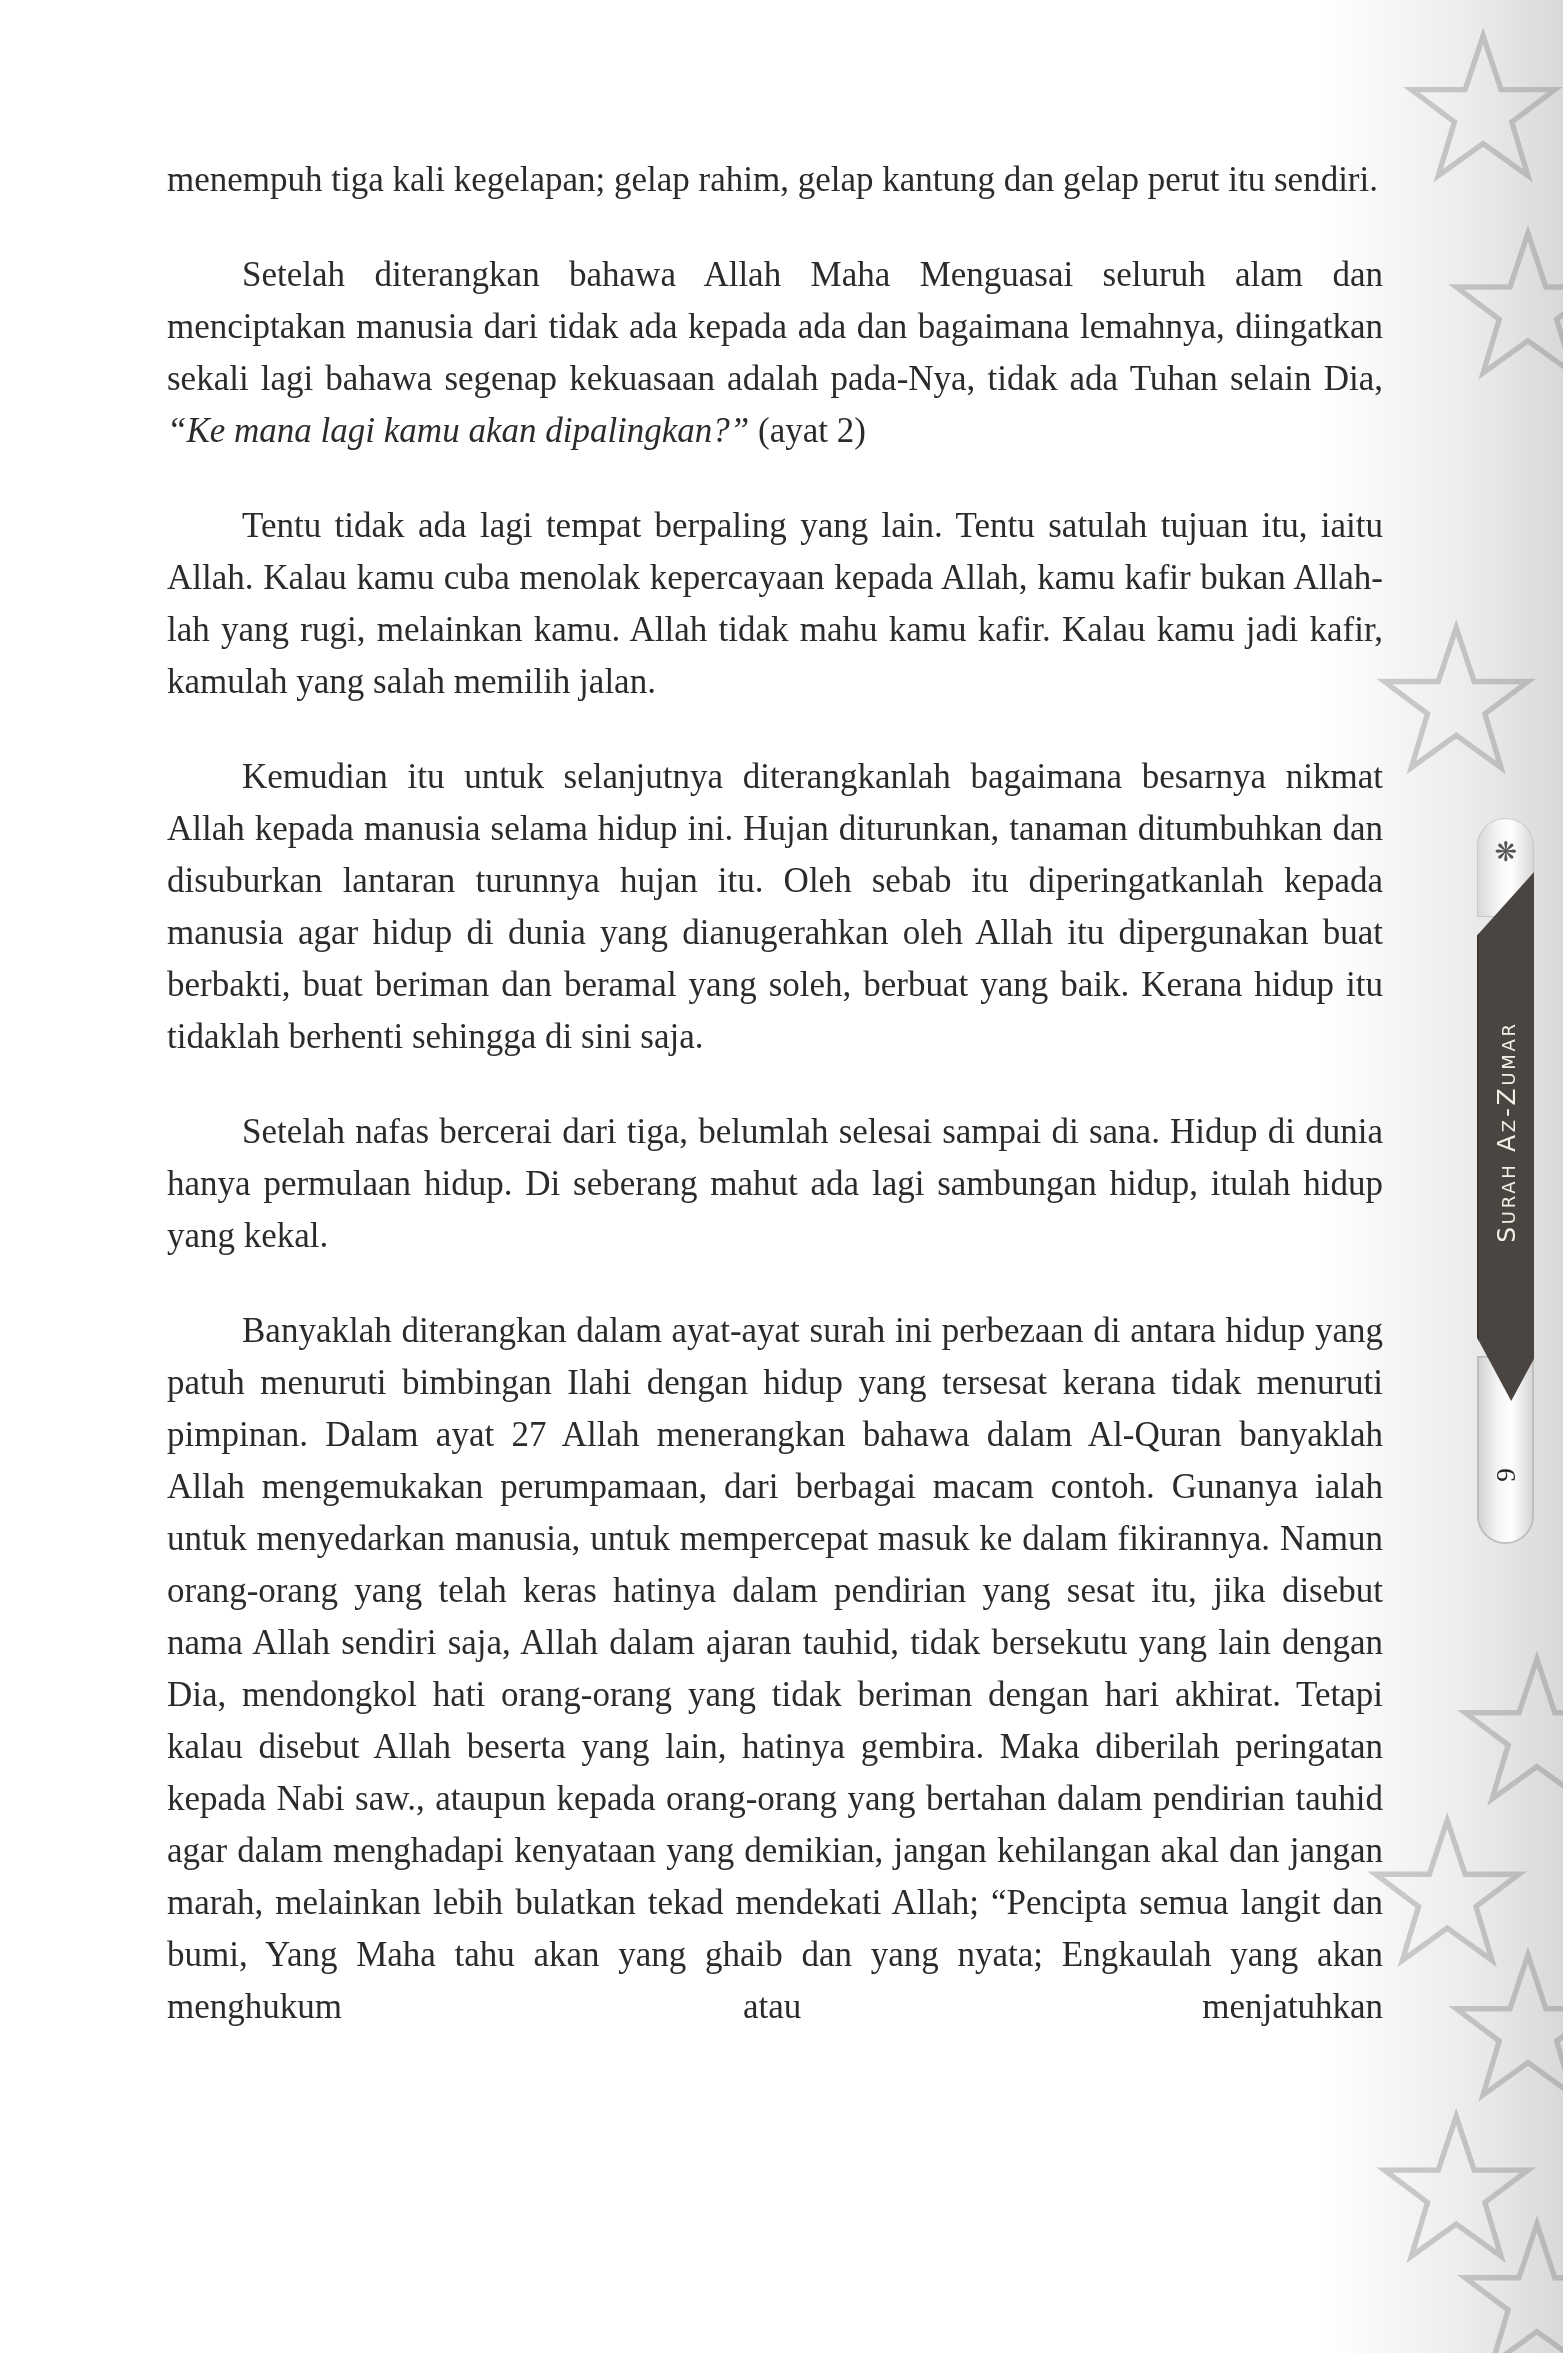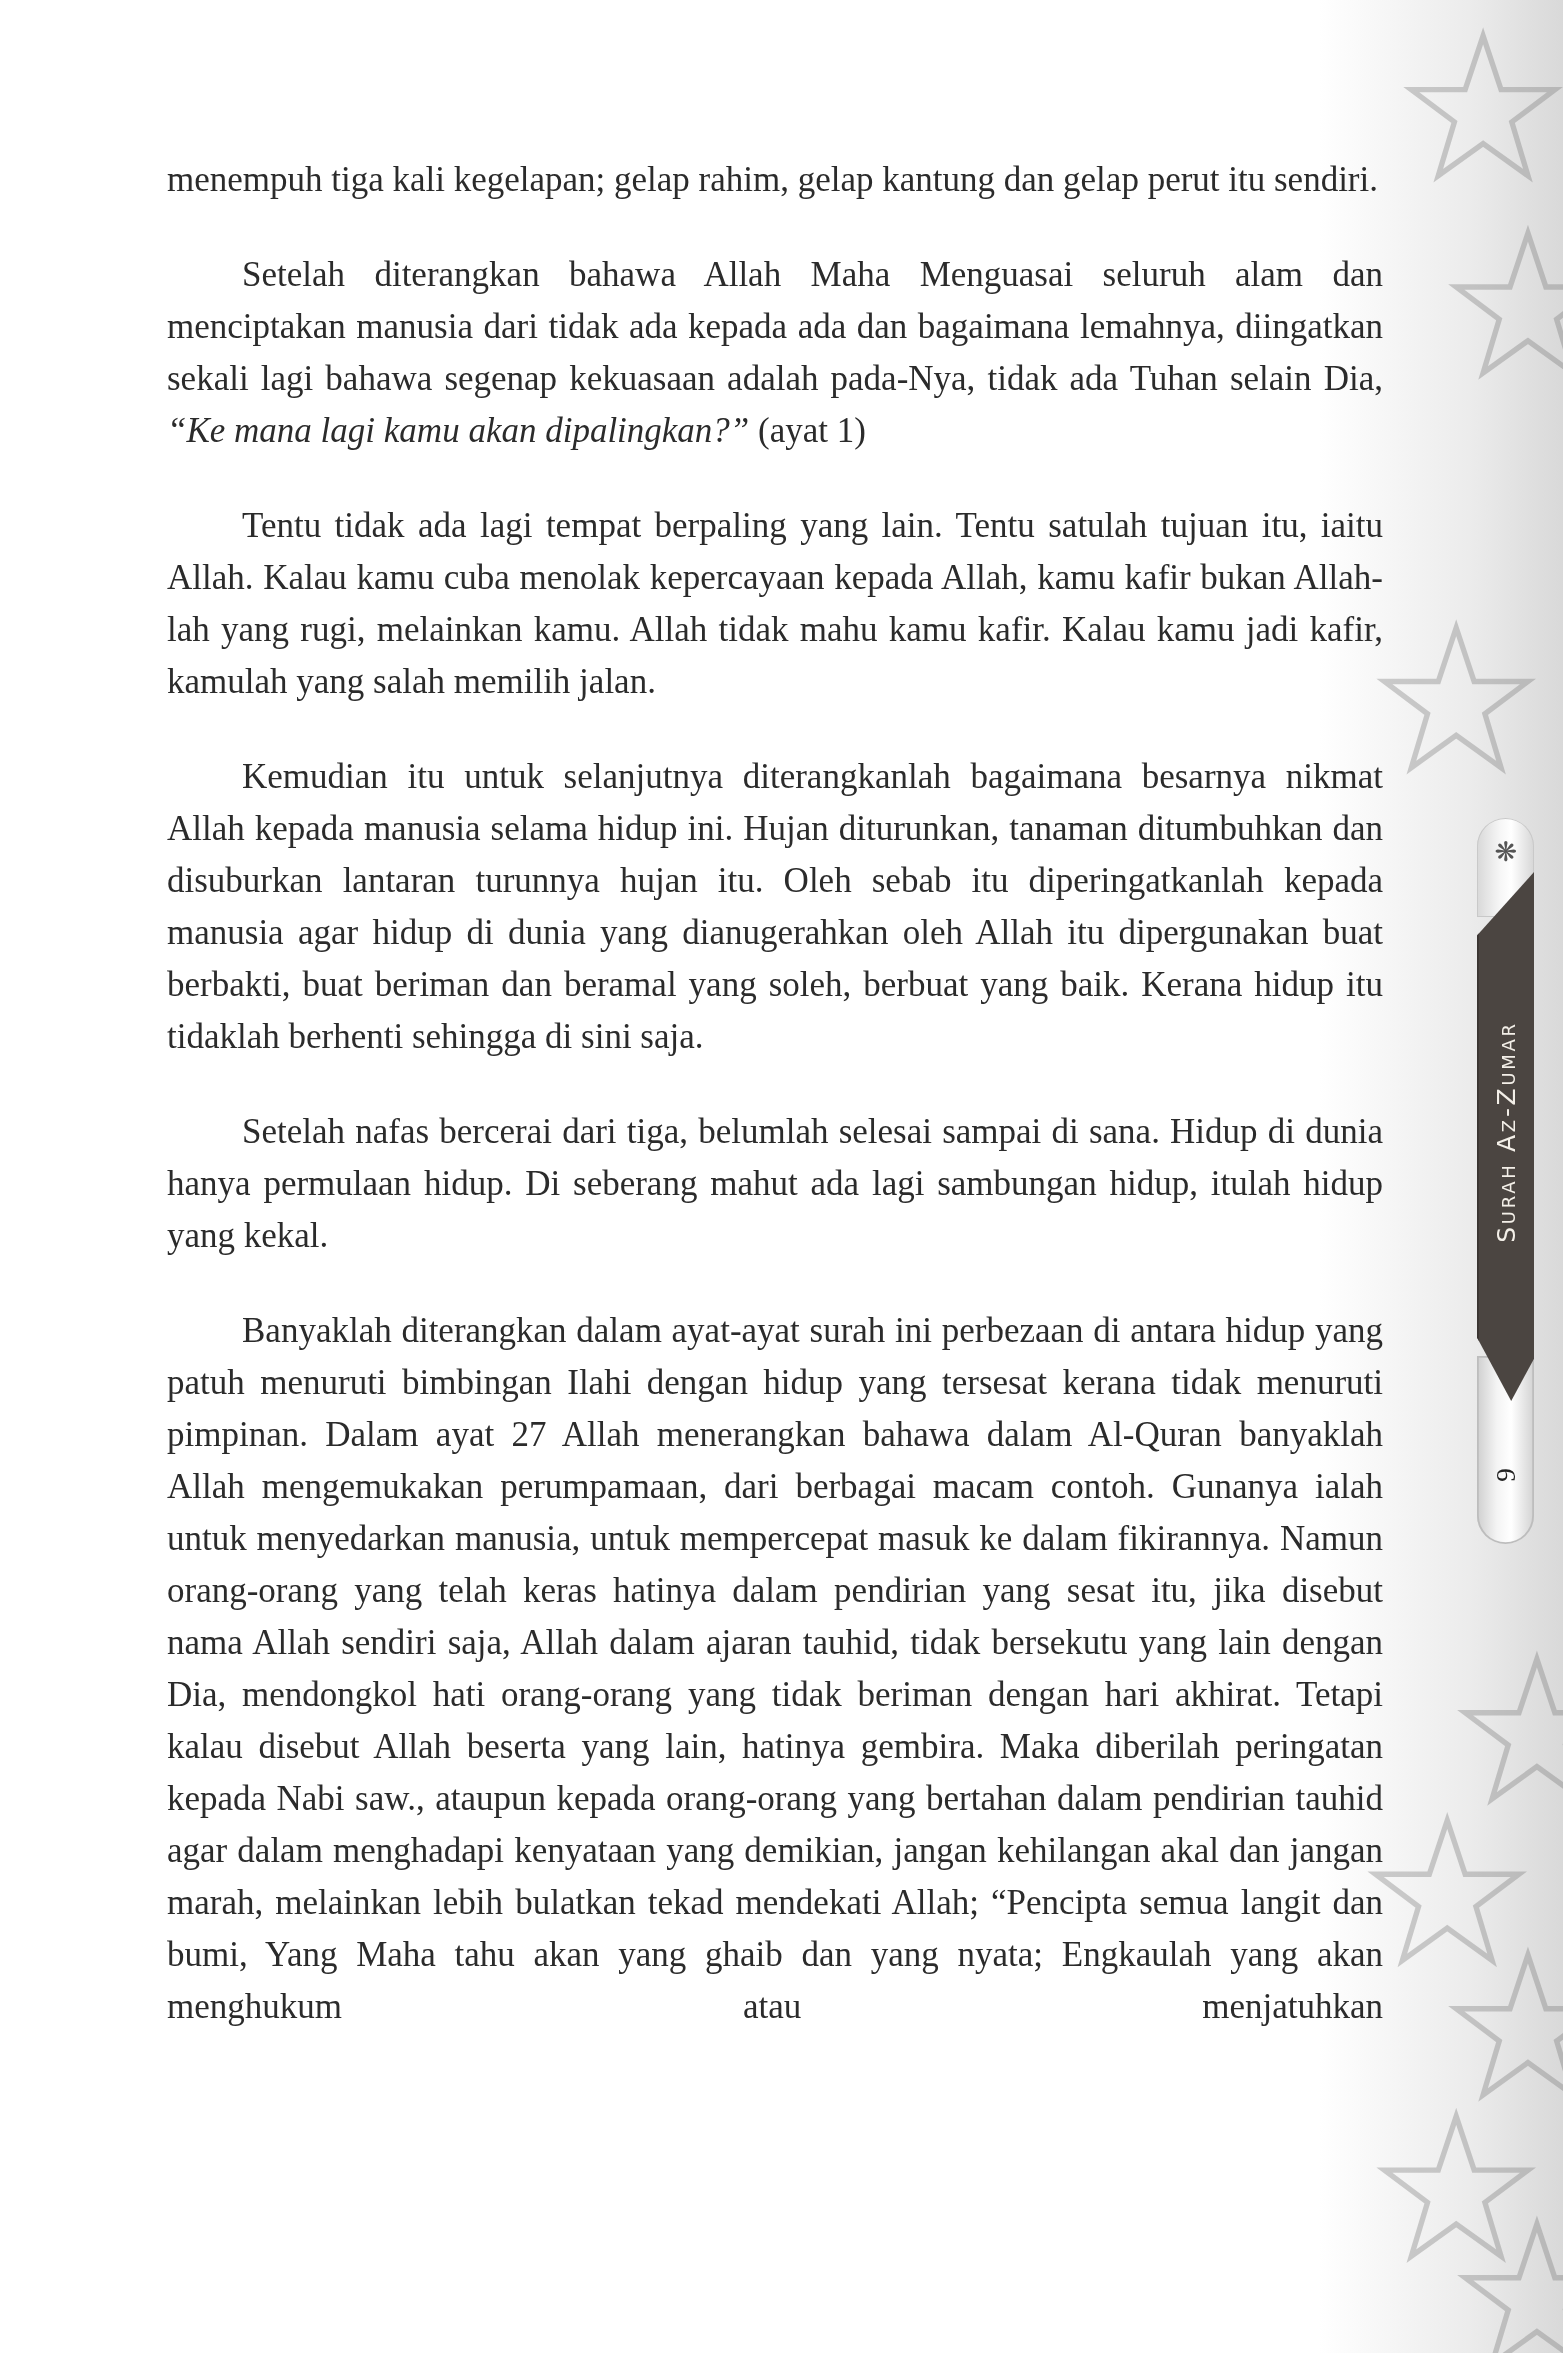--- a/index.html
+++ b/index.html
@@ -139,21 +139,21 @@
       <polygon points="290,2030 310,2090 370,2090 322,2126 340,2186 290,2150 240,2186 258,2126 210,2090 270,2090"></polygon>
       <polygon points="380,2180 400,2240 460,2240 412,2276 430,2336 380,2300 330,2336 348,2276 300,2240 360,2240"></polygon>
       <polygon points="300,2360 320,2420 380,2420 332,2456 350,2516 300,2480 250,2516 268,2456 220,2420 280,2420"></polygon>
       <polygon points="390,2480 410,2540 470,2540 422,2576 440,2636 390,2600 340,2636 358,2576 310,2540 370,2540"></polygon>
     </g>
   </svg>
 </div>
 
 <main class="text-column">
   <p class="continuation">menempuh tiga kali kegelapan; gelap rahim, gelap kantung dan gelap perut itu sendiri.</p>
-  <p><span>Setelah diterangkan bahawa Allah Maha Menguasai seluruh alam dan menciptakan manusia dari tidak ada kepada ada dan bagaimana lemahnya, diingatkan sekali lagi bahawa segenap kekuasaan adalah pada-Nya, tidak ada Tuhan selain Dia, </span><em>“Ke mana lagi kamu akan dipalingkan?”</em><span> (ayat 1)</span></p>
+  <p><span>Setelah diterangkan bahawa Allah Maha Menguasai seluruh alam dan menciptakan manusia dari tidak ada kepada ada dan bagaimana lemahnya, diingatkan sekali lagi bahawa segenap kekuasaan adalah pada-Nya, tidak ada Tuhan selain Dia, </span><em>“Ke mana lagi kamu akan dipalingkan?”</em><span> (ayat 2)</span></p>
   <p>Tentu tidak ada lagi tempat berpaling yang lain. Tentu satulah tujuan itu, iaitu Allah. Kalau kamu cuba menolak kepercayaan kepada Allah, kamu kafir bukan Allah-lah yang rugi, melainkan kamu. Allah tidak mahu kamu kafir. Kalau kamu jadi kafir, kamulah yang salah memilih jalan.</p>
   <p>Kemudian itu untuk selanjutnya diterangkanlah bagaimana besarnya nikmat Allah kepada manusia selama hidup ini. Hujan diturunkan, tanaman ditumbuhkan dan disuburkan lantaran turunnya hujan itu. Oleh sebab itu diperingatkanlah kepada manusia agar hidup di dunia yang dianugerahkan oleh Allah itu dipergunakan buat berbakti, buat beriman dan beramal yang soleh, berbuat yang baik. Kerana hidup itu tidaklah berhenti sehingga di sini saja.</p>
   <p>Setelah nafas bercerai dari tiga, belumlah selesai sampai di sana. Hidup di dunia hanya permulaan hidup. Di seberang mahut ada lagi sambungan hidup, itulah hidup yang kekal.</p>
   <p style="text-align-last: justify;">Banyaklah diterangkan dalam ayat-ayat surah ini perbezaan di antara hidup yang patuh menuruti bimbingan Ilahi dengan hidup yang tersesat kerana tidak menuruti pimpinan. Dalam ayat 27 Allah menerangkan bahawa dalam Al-Quran banyaklah Allah mengemukakan perumpamaan, dari berbagai macam contoh. Gunanya ialah untuk menyedarkan manusia, untuk mempercepat masuk ke dalam fikirannya. Namun orang-orang yang telah keras hatinya dalam pendirian yang sesat itu, jika disebut nama Allah sendiri saja, Allah dalam ajaran tauhid, tidak bersekutu yang lain dengan Dia, mendongkol hati orang-orang yang tidak beriman dengan hari akhirat. Tetapi kalau disebut Allah beserta yang lain, hatinya gembira. Maka diberilah peringatan kepada Nabi saw., ataupun kepada orang-orang yang bertahan dalam pendirian tauhid agar dalam menghadapi kenyataan yang demikian, jangan kehilangan akal dan jangan marah, melainkan lebih bulatkan tekad mendekati Allah; “Pencipta semua langit dan bumi, Yang Maha tahu akan yang ghaib dan yang nyata; Engkaulah yang akan menghukum atau menjatuhkan</p>
 </main>
 
 <aside class="chapter-tab">
   <div class="tab-cap-bottom"></div>
   <div class="tab-cap-top">
     <span class="tab-ornament">❋</span>

